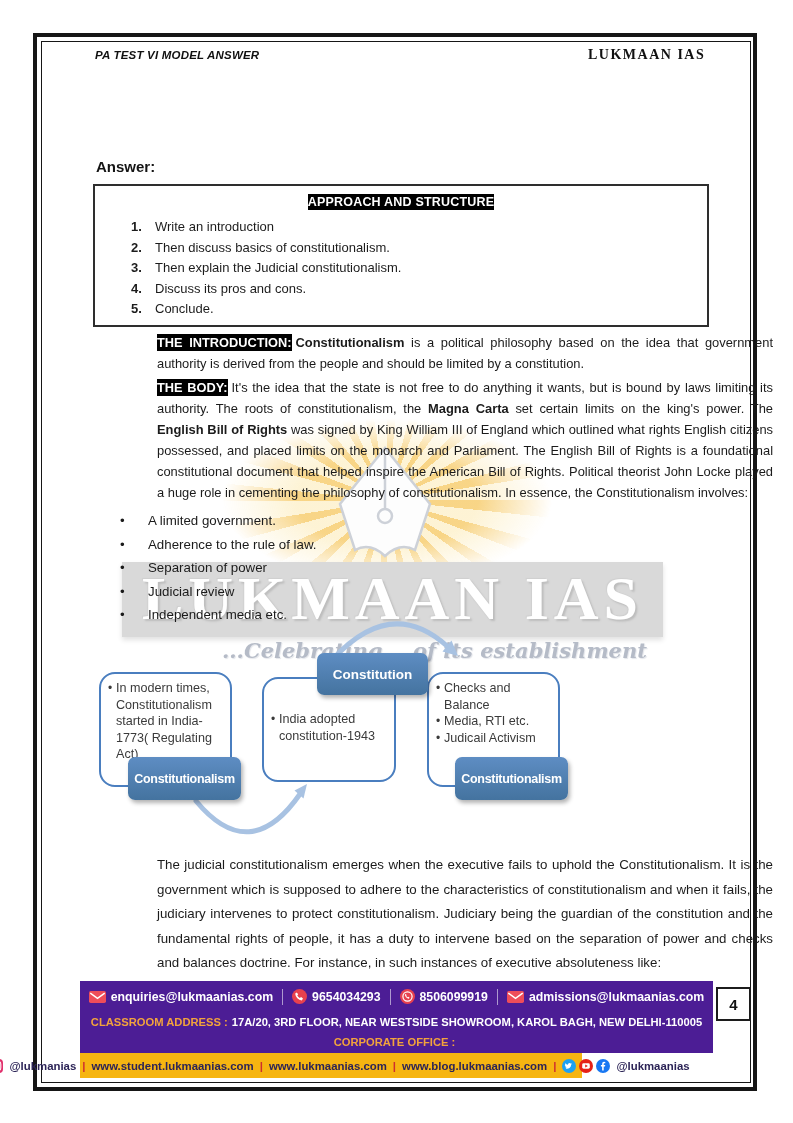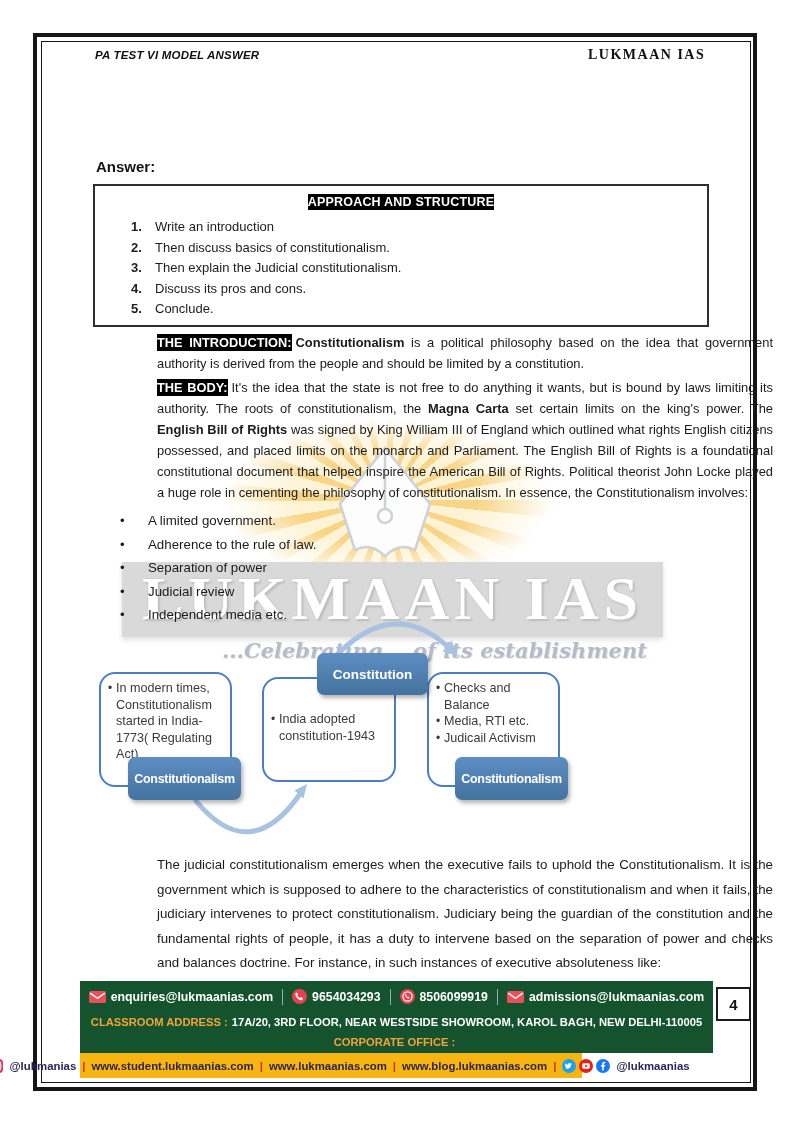--- a/index.html
+++ b/index.html
@@ -57,21 +57,21 @@
   .dg-box-r{left:427px;top:672px;width:129px;height:111px;}
   .dg-items{padding:6px 3px 0 7px;}
   .dg-li{font-size:12.6px;color:#3a3a3a;line-height:16.5px;display:flex;}
   .dg-li .dg-dot{flex:0 0 8px;font-size:12px;}
   .dg-label{position:absolute;background:linear-gradient(#5e8dc3,#44739f);border-radius:7px;color:#fff;font-weight:700;display:flex;align-items:center;justify-content:center;box-shadow:2px 3px 4px rgba(0,0,0,.3);white-space:nowrap;}
   .dg-label-l{left:128px;top:757px;width:113px;height:43px;font-size:12.5px;letter-spacing:-.3px;}
   .dg-label-m{left:292px;top:653px;width:111px;height:42px;font-size:13.5px;margin-left:25px;}
   .dg-label-r{left:455px;top:757px;width:113px;height:43px;font-size:12.5px;letter-spacing:-.3px;}
   .dg-arcs{position:absolute;left:0;top:0;pointer-events:none;}
   
-  .ft-purple{position:absolute;left:80px;top:981px;width:633px;height:72px;background:#14532d;}
+  .ft-purple{position:absolute;left:80px;top:981px;width:633px;height:72px;background:#4c1d95;}
   .ft-row1{height:31px;display:flex;align-items:center;justify-content:center;gap:9px;}
   .ft-contact{display:flex;align-items:center;gap:5px;color:#fff;font-weight:700;font-size:12.3px;}
   .ft-sep{width:1px;height:16px;background:rgba(255,255,255,.55);}
   .ft-row2,.ft-row3{height:20px;display:flex;align-items:center;justify-content:center;font-size:11.2px;font-weight:700;color:#fff;white-space:nowrap;}
   .ft-label{color:#f2a33c;margin-right:4px;}
   .ft-yellow{position:absolute;left:80px;top:1053px;width:502px;height:25px;background:#f6b511;display:flex;align-items:center;justify-content:center;gap:6px;font-size:11.4px;font-weight:700;color:#2c2457;white-space:nowrap;}
   .ft-ysep{color:#cf2e2e;font-weight:700;}
   .ft-icons{display:flex;align-items:center;gap:3px;}
   .pagenum{position:absolute;left:716px;top:987px;width:31px;height:30px;background:#fff;border:2px solid #1c1c1c;display:flex;align-items:center;justify-content:center;font-size:15px;font-weight:700;color:#111;}
   .icon{display:inline-flex;align-items:center;justify-content:center;}

